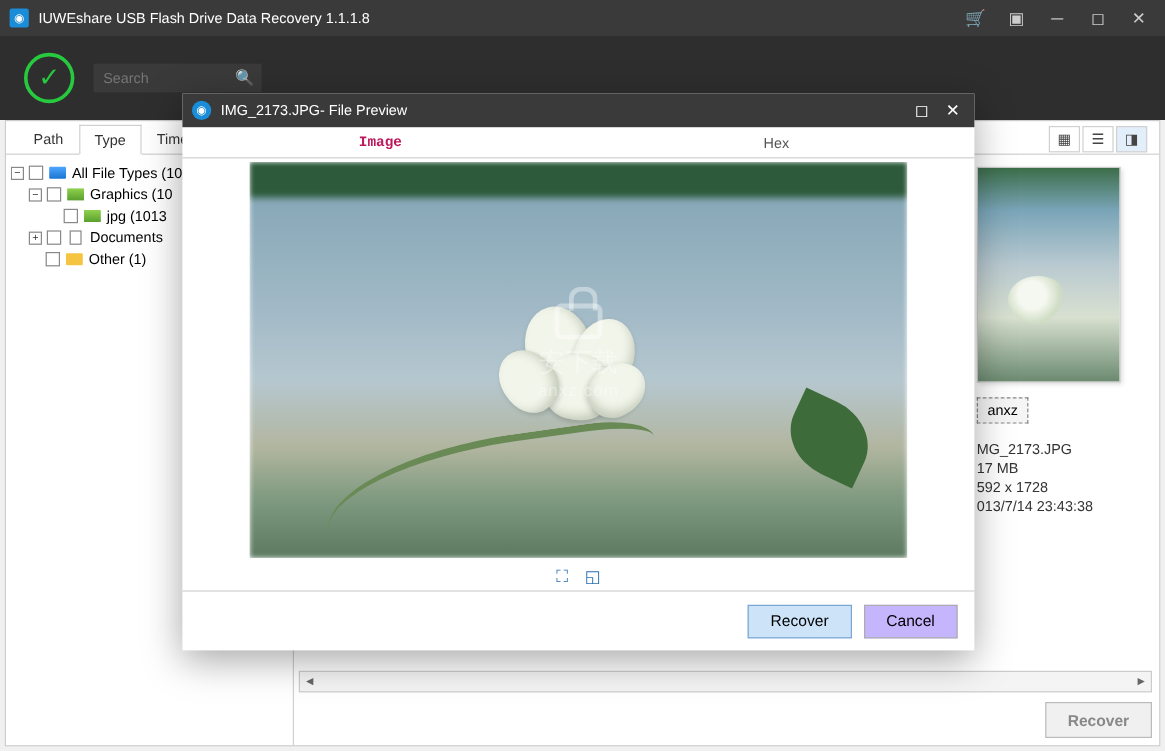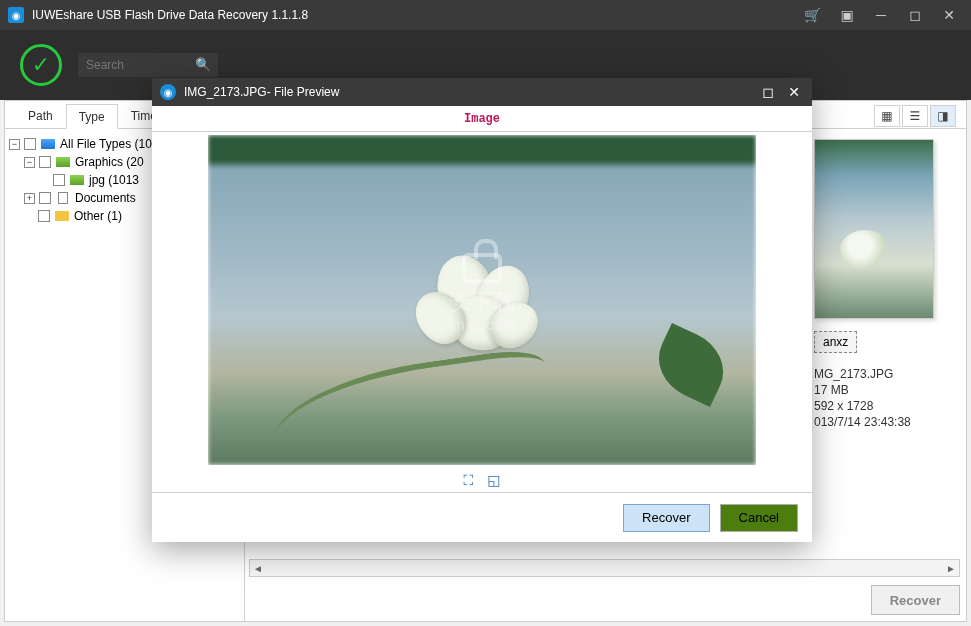--- a/index.html
+++ b/index.html
@@ -75,21 +75,21 @@
 .petal { position: absolute; background: #f2f5ea; border-radius: 50% 50% 45% 45%; box-shadow: inset -4px -4px 8px rgba(100,120,90,.3), 0 2px 4px rgba(0,0,0,.15); }
 .stem { position: absolute; left: 60px; top: 230px; width: 280px; height: 60px; border-top: 6px solid #6a8a55; border-radius: 60% 20% 0 0 / 100% 30% 0 0; transform: rotate(-8deg); }
 .leaf { position: absolute; right: 30px; top: 200px; width: 70px; height: 60px; background: #3d6b3a; border-radius: 0 60% 0 60%; transform: rotate(25deg); }
 .watermark { position: absolute; left: 50%; top: 48%; transform: translate(-50%,-50%); text-align: center; color: rgba(255,255,255,.4); font-size: 22px; pointer-events: none; }
 .watermark .lock { width: 40px; height: 30px; border: 4px solid rgba(255,255,255,.4); border-radius: 6px; margin: 0 auto 4px; position: relative; }
 .watermark .lock::before { content:""; position:absolute; top:-18px; left:8px; width:16px; height:16px; border:4px solid rgba(255,255,255,.4); border-bottom:none; border-radius: 10px 10px 0 0; }
 .watermark .small { font-size: 14px; letter-spacing: 1px; }
 .modal-toolbar { height: 24px; display: flex; justify-content: center; gap: 14px; align-items: center; }
 .modal-toolbar .tb-btn { color: #2a6fb5; font-size: 14px; cursor: pointer; }
 .modal-footer { height: 50px; border-top: 1px solid #d0d0d0; display: flex; justify-content: flex-end; align-items: center; gap: 10px; padding: 0 14px; }
-.btn { height: 28px; padding: 0 18px; font-size: 13px; border: 1px solid #adadad; background: #4d7c0f; cursor: pointer; }
+.btn { height: 28px; padding: 0 18px; font-size: 13px; border: 1px solid #adadad; background: #c4b5fd; cursor: pointer; }
 .btn.primary { background: #cde3f8; border-color: #7aa7d4; }
 </style>
 </head>
 <body>
 
 <div class="titlebar">
   <div class="app-icon">◉</div>
   <div class="title-text">IUWEshare USB Flash Drive Data Recovery 1.1.1.8</div>
   <div class="win-controls">
     <div class="win-btn">🛒</div>
@@ -128,21 +128,21 @@
           <div class="icn-monitor"></div>
         </div>
       <span>All File Types (10</span>
     </div>
     <div class="tree-row" style="padding-left:15px">
       <div class="tree-exp">−</div>
       <div class="tree-chk"></div>
       <div class="tree-icn">
           <div class="icn-img"></div>
         </div>
-      <span>Graphics (20</span>
+      <span>Graphics (10</span>
     </div>
     <div class="tree-row" style="padding-left:44px">
       <div class="tree-chk"></div>
       <div class="tree-icn">
           <div class="icn-img"></div>
         </div>
       <span>jpg (1013</span>
     </div>
     <div class="tree-row" style="padding-left:15px">
       <div class="tree-exp">+</div>
@@ -180,20 +180,21 @@
 
 <div class="modal">
   <div class="modal-title">
     <div class="mt-icon">◉</div>
     <div class="mt-text">IMG_2173.JPG- File Preview</div>
     <div class="mt-btn">◻</div>
     <div class="mt-btn">✕</div>
   </div>
   <div class="modal-tabs">
     <div class="modal-tab active">Image</div>
+    <div class="modal-tab">Hex</div>
   </div>
   <div class="modal-body">
     <div class="img-preview">
       <div class="bg"></div>
       <div class="stem"></div>
       <div class="leaf"></div>
       <div class="flower">
         <div class="petal" style="left:40px;top:10px;width:55px;height:70px;transform:rotate(-15deg)"></div>
         <div class="petal" style="left:80px;top:20px;width:50px;height:65px;transform:rotate(20deg)"></div>
         <div class="petal" style="left:55px;top:50px;width:58px;height:55px;transform:rotate(5deg)"></div>

